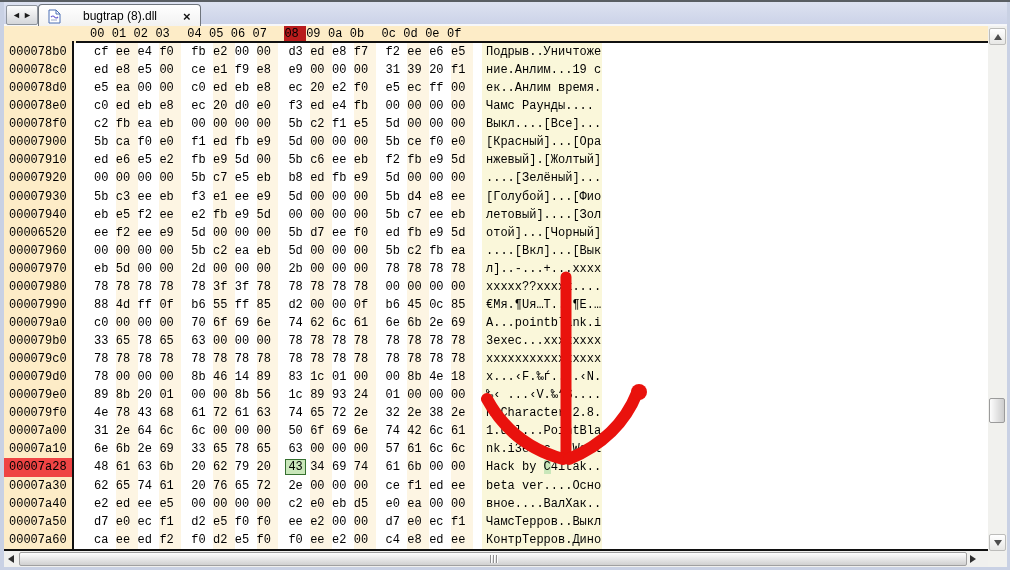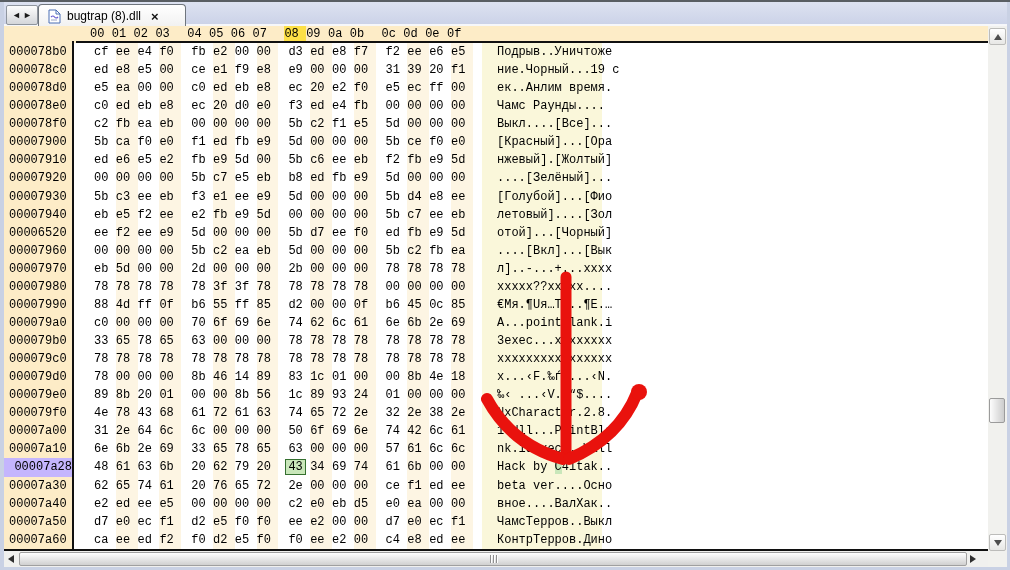--- a/index.html
+++ b/index.html
@@ -12,46 +12,46 @@
   .frame-bottom{position:absolute;left:0;top:567px;width:1010px;height:3px;background:#c9d1e4;z-index:55;}
 
   
   .tabbar{position:absolute;left:4px;top:2px;width:1003px;height:24px;
           background:linear-gradient(#dde2f1,#ccd3e8);border-bottom:2px solid #f6f7fa;box-sizing:border-box;}
   .navbox{position:absolute;left:2px;top:3px;width:30px;height:18px;border:1px solid #8f959e;border-radius:2px;
           background:linear-gradient(#fdfdfd,#d4d6da);display:flex;align-items:center;justify-content:center;
           gap:2px;font-size:9px;color:#1b1b1b;cursor:default;}
   .tab{position:absolute;left:34px;top:2px;height:22px;min-width:128px;background:linear-gradient(#ffffff,#f1f1f1);
        border:1px solid #6f757d;border-bottom:none;border-radius:4px 4px 0 0;display:flex;align-items:center;
-       padding:0 9px;gap:6px;font-size:12px;color:#000;}
+       padding:0 9px;gap:22px;font-size:12px;color:#000;}
   .tab-close{font-weight:bold;font-size:13px;line-height:13px;margin-left:4px;color:#111;}
 
   
   .headerbar{position:absolute;left:4px;top:26px;width:984px;height:17px;background:#fdecc7;z-index:5;}
   .colheads{position:absolute;left:69px;top:0;height:17px;display:flex;padding-left:17px;
             font-family:"Liberation Mono",monospace;font-size:12px;line-height:17px;color:#000;}
   .line-under-header{position:absolute;left:76px;top:41px;width:912px;height:2px;background:#101010;z-index:20;}
   .line-gutter{position:absolute;left:72px;top:41px;width:2px;height:510px;background:#101010;z-index:20;}
   .line-bottom{position:absolute;left:4px;top:549px;width:984px;height:2px;background:#101010;z-index:20;}
 
   
   .rows{position:absolute;left:4px;top:43px;width:984px;z-index:4;}
   .hrow{position:relative;display:flex;height:18.07px;line-height:18.07px;
         font-family:"Liberation Mono",monospace;font-size:12px;color:#000;}
   .addr{width:68px;background:#fdecc7;padding-left:5px;box-sizing:border-box;flex:none;}
-  .addr.sel{background:#c4b5fd;text-align:right;}
+  .addr.sel{background:#ef4444;}
   .hexwrap{display:flex;margin-left:22px;flex:none;justify-content:space-between;}
   .cell{width:21.8px;flex:none;white-space:pre;}
   .cell.odd{background:#fdf5e3;}
   .cell.gap{margin-left:10px;}
   .cell .hl{background:#c9e7ba;box-shadow:0 0 0 1px #357030;padding:0 2px;margin-left:-2px;}
   .ascii{position:absolute;left:478px;top:0;width:120px;height:100%;background:#faf7da;
-         padding-left:15px;box-sizing:border-box;white-space:pre;}
+         padding-left:4px;box-sizing:border-box;white-space:pre;}
   .ascii .hl{background:#c9e7ba;}
-  .colheads .cell.colsel{background:#fde047;}
+  .colheads .cell.colsel{background:#b91c1c;}
 
   
   .vscroll{position:absolute;left:988px;top:26px;width:19px;height:541px;background:#f1f1ee;z-index:30;}
   .vbtn{position:absolute;left:1px;width:17px;height:17px;display:flex;align-items:center;justify-content:center;
         background:linear-gradient(#ffffff,#e7e7e5);border:1px solid #bcbcba;border-radius:2px;box-sizing:border-box;}
   .vbtn.up{top:2px;}
   .vbtn.down{top:508px;}
   .vthumb{position:absolute;left:1px;top:372px;width:16px;height:25px;border:1px solid #9b9b9b;border-radius:2px;
           background:linear-gradient(90deg,#fdfdfd,#cccccc);box-sizing:border-box;}
   .tri-up{width:0;height:0;border-left:4px solid transparent;border-right:4px solid transparent;border-bottom:6px solid #4e4e4e;}
@@ -152,21 +152,21 @@
           <span class="cell odd">e8</span>
           <span class="cell gap">e9</span>
           <span class="cell odd">00</span>
           <span class="cell">00</span>
           <span class="cell odd">00</span>
           <span class="cell gap">31</span>
           <span class="cell odd">39</span>
           <span class="cell">20</span>
           <span class="cell odd">f1</span>
         </span>
-        <span class="ascii">ние.Чорный...19 с</span>
+        <span class="ascii">ние.Анлим...19 с</span>
       </div>
       <div class="hrow">
         <span class="addr">000078d0</span>
         <span class="hexwrap">
           <span class="cell">e5</span>
           <span class="cell odd">ea</span>
           <span class="cell">00</span>
           <span class="cell odd">00</span>
           <span class="cell gap">c0</span>
           <span class="cell odd">ed</span>

